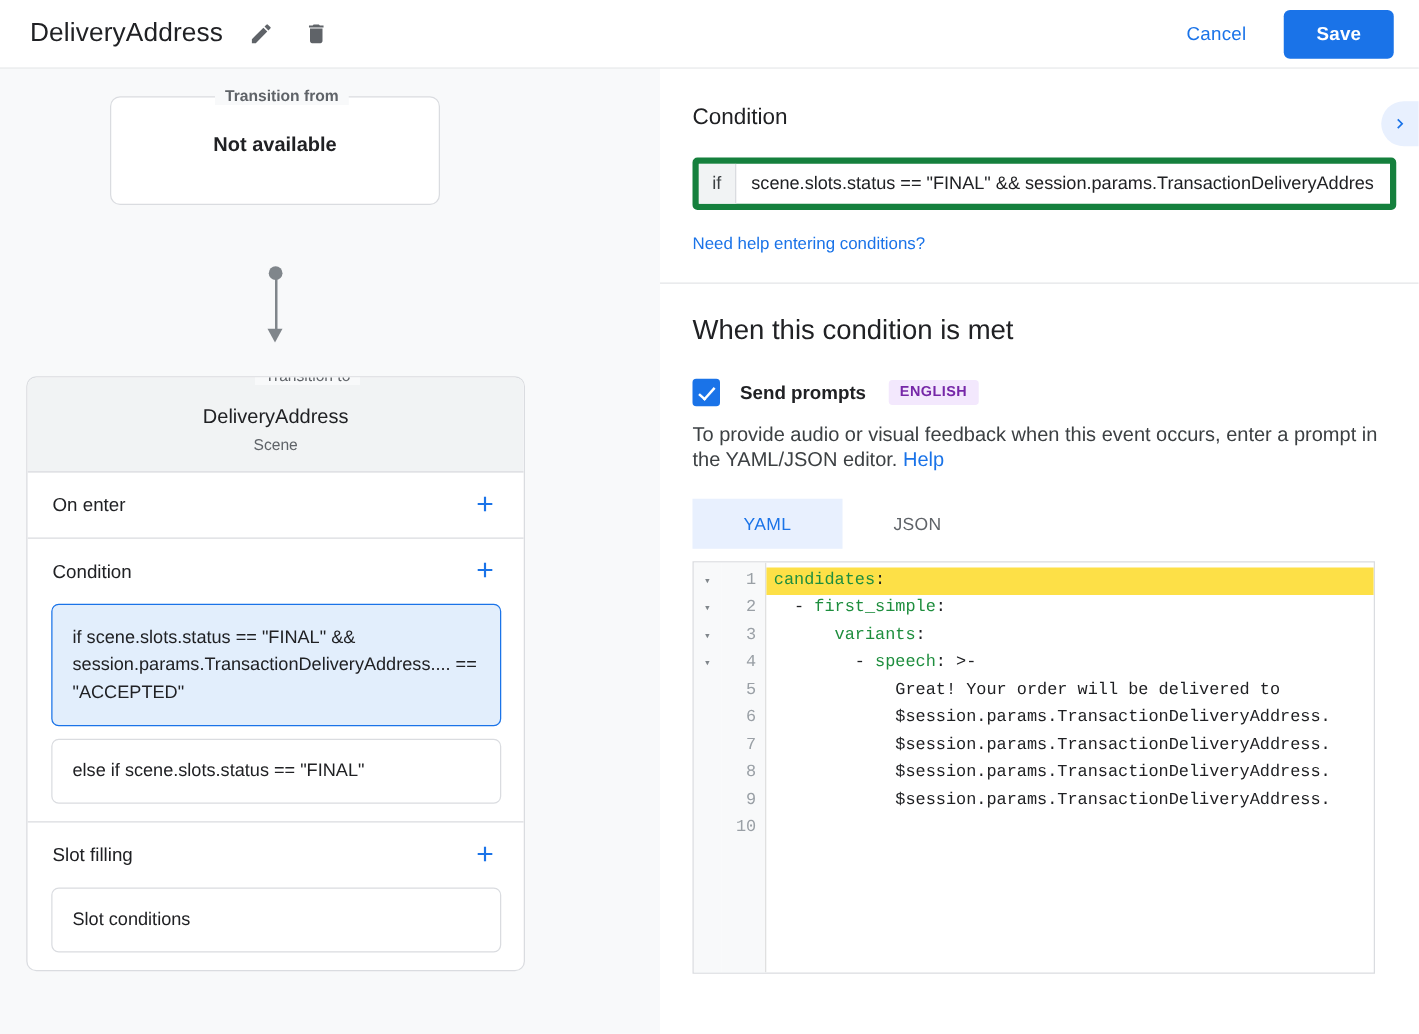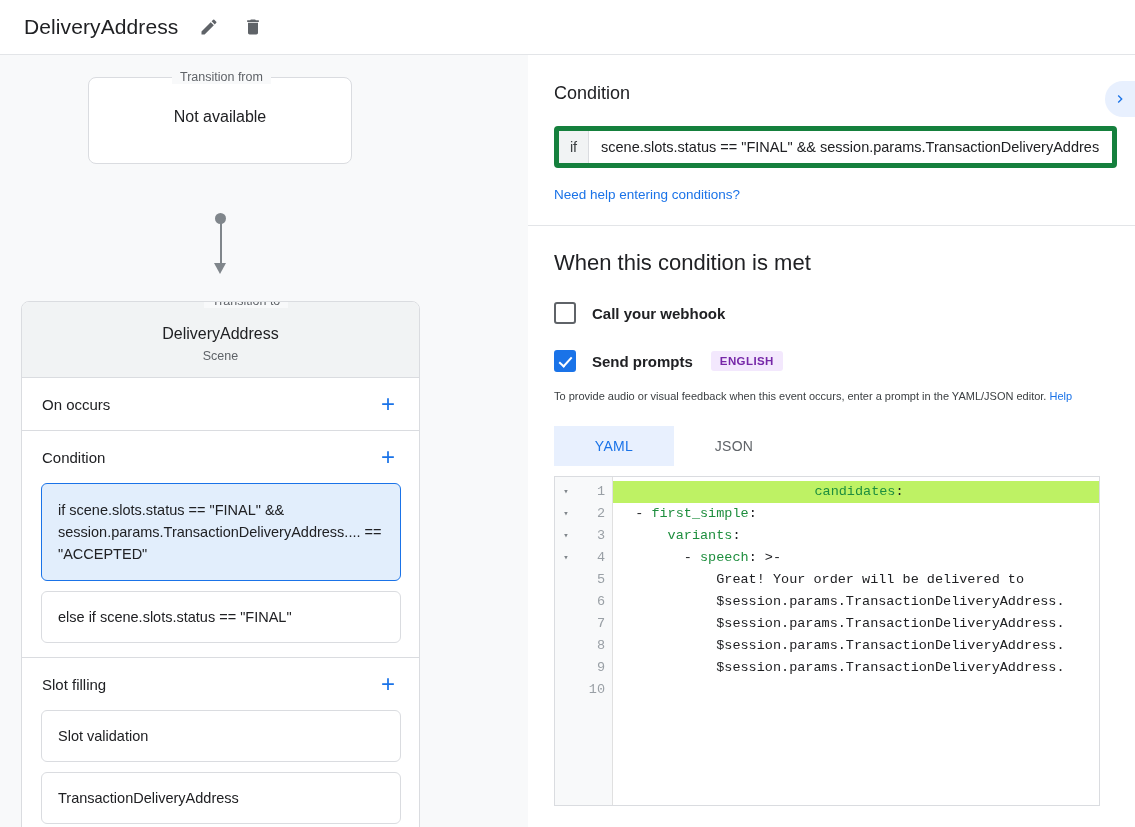--- a/index.html
+++ b/index.html
@@ -83,21 +83,21 @@
     top: -8px;
     background: #f8f9fa;
     padding: 0 8px;
     font-size: 12.5px;
     color: #5f6368;
     white-space: nowrap;
   }
 
   #transition-from-card {
     left: 88px; top: 22px;
-    width: 264px; height: 87px;
+    width: 264px; height: 87px; font-weight: bold;
   }
   #transition-from-card .fieldset-legend { left: 83px; }
   #transition-from-value {
     position: absolute;
     left: 0; right: 0; top: 30px;
     text-align: center;
     font-size: 16px;
     color: #202124;
   }
 
@@ -309,21 +309,21 @@
     background: #f3e8fd;
     color: #7627a8;
     font-size: 11.5px;
     font-weight: bold;
     letter-spacing: .4px;
     padding: 4px 9px;
     border-radius: 3px;
   }
   #prompt-hint {
     margin-top: 14px;
-    font-size: 11px;
+    font-size: 16px;
     color: #3c4043;
     line-height: 20px;
     max-width: 556px;
   }
   #prompt-hint a { color: #1a73e8; text-decoration: none; cursor: pointer; }
 
   
   #editor-tabs {
     display: flex;
     margin-top: 20px;
@@ -379,21 +379,21 @@
     line-height: 22px;
     font-size: 13.5px;
   }
   .lnum { color: #9aa0a6; padding-right: 7px; }
   .gline { color: #80868b; font-size: 9px; text-align: center; line-height: 22px; }
   .cline {
     color: #202124;
     white-space: pre;
     padding-left: 6px;
   }
-  .cline.hl { background: #bef264; text-align: center; }
+  .cline.hl { background: #fde047; }
   .tok-key { color: #1e8e3e; }
   .tok-punc { color: #202124; }
 </style>
 </head>
 <body>
 
 <div id="topbar">
   <div id="page-title">DeliveryAddress</div>
 
   <div class="hdr-icon-btn">
@@ -401,20 +401,24 @@
       <path d="M3 17.25V21h3.75L17.81 9.94l-3.75-3.75L3 17.25zM20.71 7.04a.996.996 0 0 0 0-1.41l-2.34-2.34a.996.996 0 0 0-1.41 0l-1.83 1.83 3.75 3.75 1.83-1.83z"></path>
     </svg>
   </div>
 
   <div class="hdr-icon-btn">
     <svg width="20" height="20" viewBox="0 0 24 24" fill="#5f6368" aria-hidden="true">
       <path d="M6 19c0 1.1.9 2 2 2h8c1.1 0 2-.9 2-2V7H6v12zM19 4h-3.5l-1-1h-5l-1 1H5v2h14V4z"></path>
     </svg>
   </div>
 
+  <div id="topbar-right">
+    <button id="cancel-button">Cancel</button>
+    <button id="save-button">Save</button>
+  </div>
 </div>
 
 <div id="left-panel">
 
   <div id="transition-from-card" class="fieldset-card">
     <span class="fieldset-legend">Transition from</span>
     <div id="transition-from-value">Not available</div>
   </div>
 
   <div id="connector-dot"></div>
@@ -424,21 +428,21 @@
   <div id="scene-card">
     <span id="scene-legend">Transition to</span>
 
     <div id="scene-header">
       <div id="scene-name">DeliveryAddress</div>
       <div id="scene-subtitle">Scene</div>
     </div>
 
     <div class="section">
       <div class="section-head">
-        <span class="section-title">On occurs</span>
+        <span class="section-title">On enter</span>
         <span class="plus-btn">+</span>
       </div>
     </div>
 
     <div class="section">
       <div class="section-head">
         <span class="section-title">Condition</span>
         <span class="plus-btn">+</span>
       </div>
       <div class="section-body">
@@ -446,22 +450,21 @@
         <div class="item-chip">else if scene.slots.status == "FINAL"</div>
       </div>
     </div>
 
     <div class="section">
       <div class="section-head">
         <span class="section-title">Slot filling</span>
         <span class="plus-btn">+</span>
       </div>
       <div class="section-body">
-        <div class="item-chip">Slot validation</div>
-        <div class="item-chip">TransactionDeliveryAddress</div>
+        <div class="item-chip">Slot conditions</div>
       </div>
     </div>
 
   </div>
 </div>
 
 <div id="right-panel">
 
   <div id="collapse-tab">
     <svg width="16" height="16" viewBox="0 0 24 24" fill="#1a73e8" aria-hidden="true">
@@ -474,24 +477,20 @@
     <div id="condition-input-row">
       <div id="condition-if-label">if</div>
       <input id="condition-input" type="text" value="scene.slots.status == &quot;FINAL&quot; &amp;&amp; session.params.TransactionDeliveryAddres" style="">
     </div>
     <a id="condition-help-link">Need help entering conditions?</a>
   </div>
 
   <div id="met-block">
     <div id="met-heading">When this condition is met</div>
 
-    <div class="check-row" style="margin-bottom:26px;">
-      <div class="cbox"></div>
-      <span class="check-label">Call your webhook</span>
-    </div>
 
     <div class="check-row">
       <div class="cbox checked"></div>
       <span class="check-label">Send prompts</span>
       <span id="lang-badge">ENGLISH</span>
     </div>
 
     <div id="prompt-hint">
       <span>To provide audio or visual feedback when this event occurs, enter a prompt in the YAML/JSON editor.</span>
       <a>Help</a>

